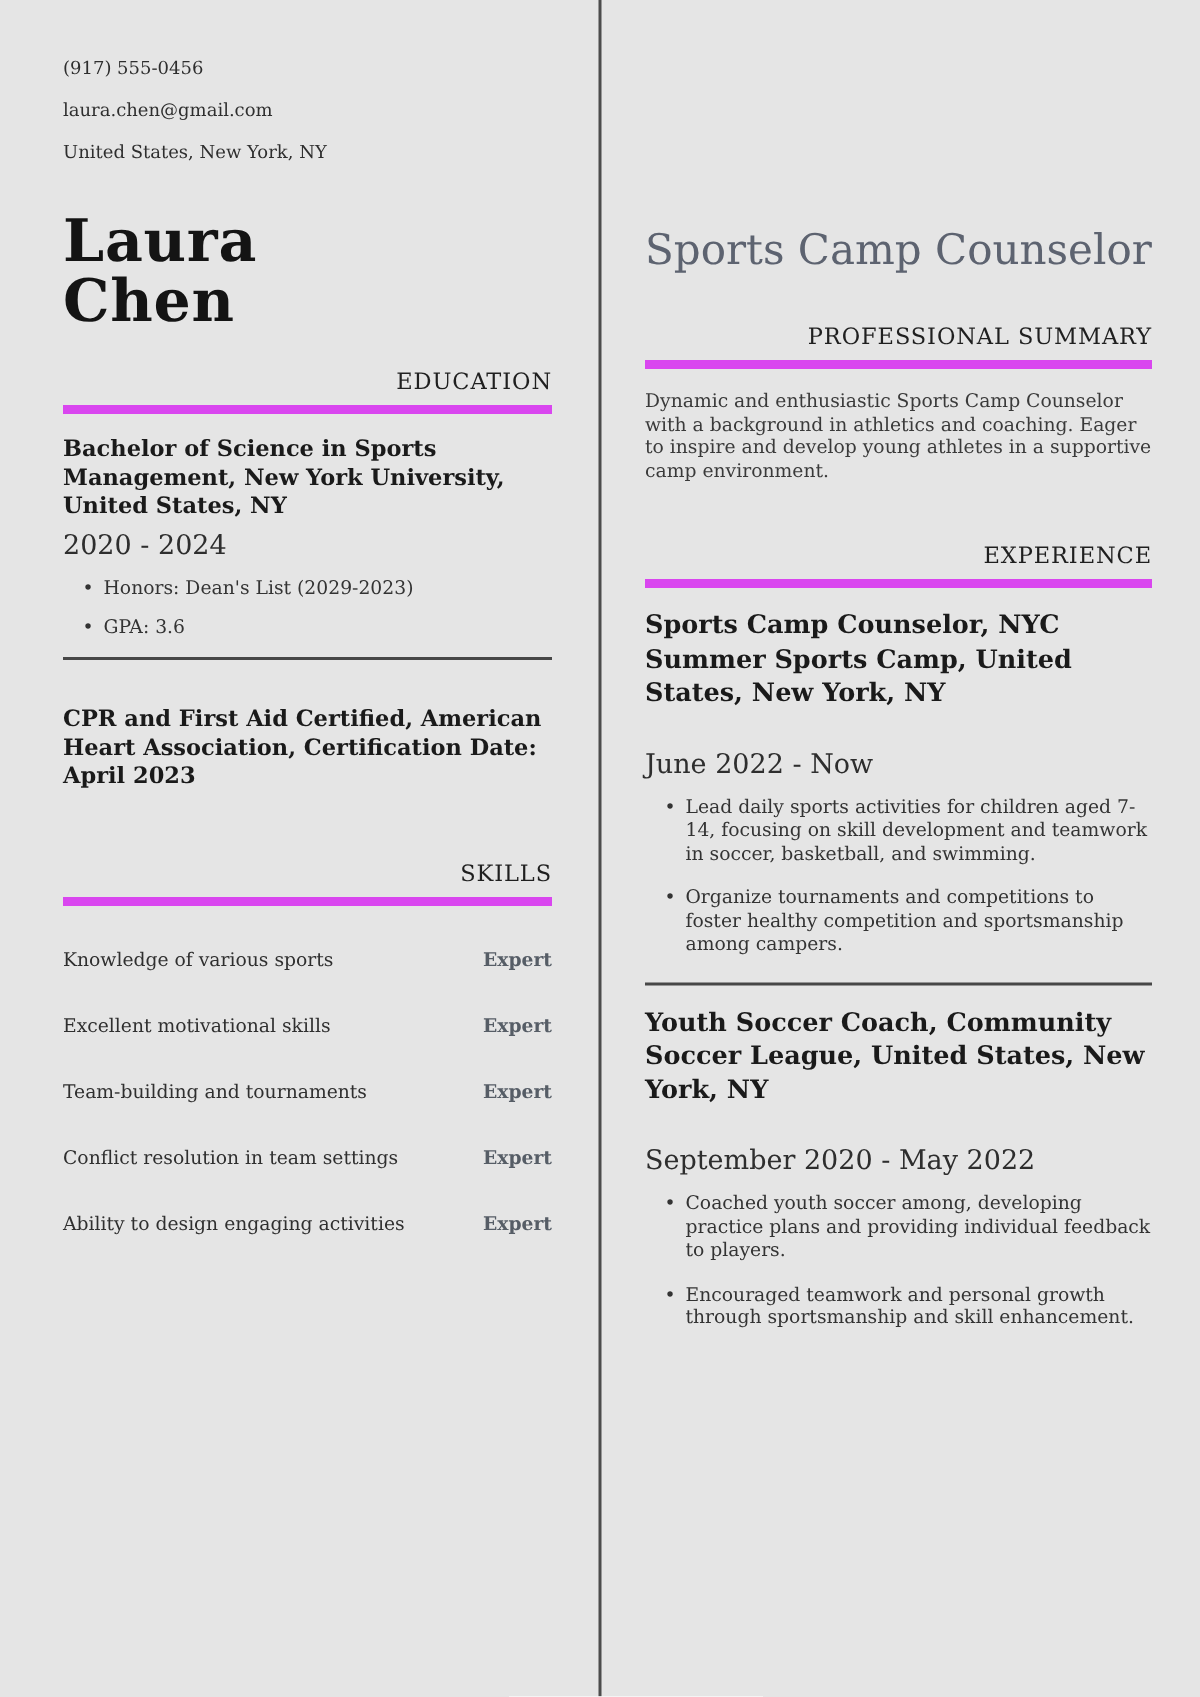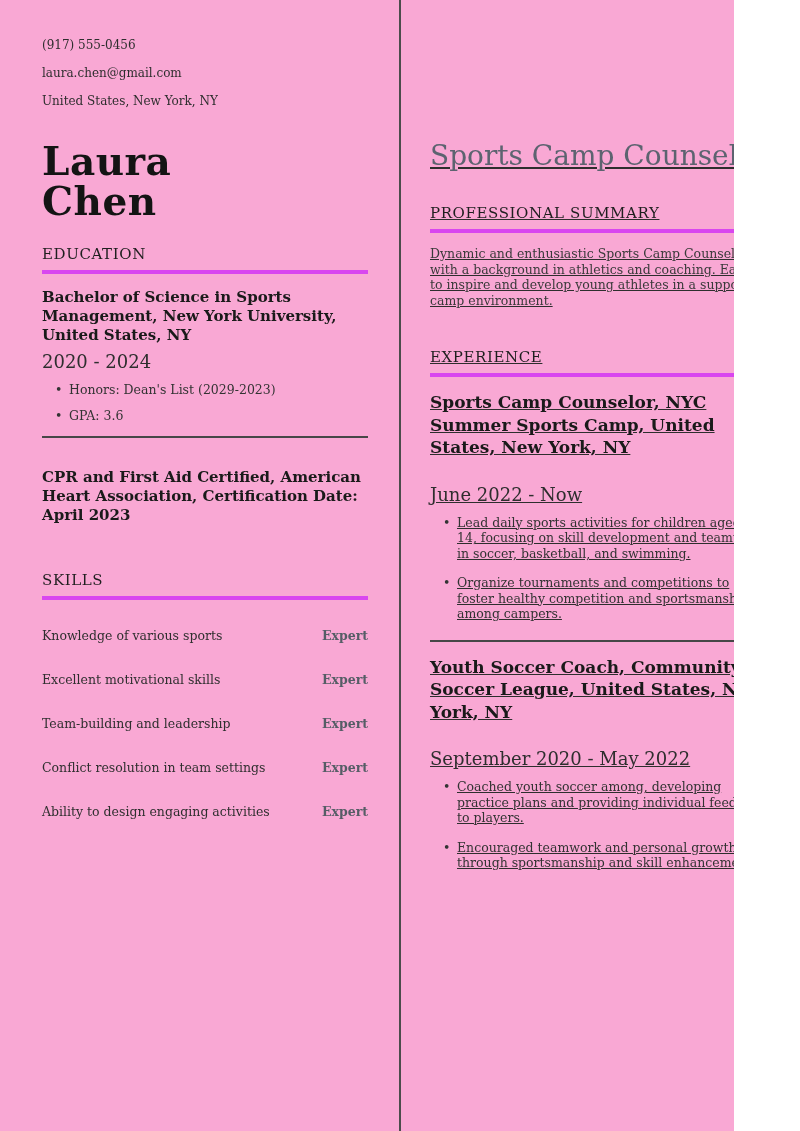--- a/index.html
+++ b/index.html
@@ -2,38 +2,38 @@
 <html><head>
 <meta charset="utf-8">
 <style>
   * { margin:0; padding:0; box-sizing:border-box; }
   html, body { background:#ffffff; }
   body {
     width:800px; height:1131px;
     font-family:"DejaVu Serif", "Liberation Serif", serif;
     color:#2e2e2e;
   }
-  .page { position:relative; width:734px; height:1131px; background:#f9a8d4; overflow:hidden; }
+  .page { position:relative; width:800px; height:1131px; background:#e5e5e5; overflow:hidden; }
   .divider { position:absolute; left:399px; top:0; width:2px; height:1131px; background:#4c4c4c; }
 
   .left-col  { position:absolute; left:42px;  top:0; width:326px; }
-  .right-col { position:absolute; left:430px; top:0; width:338px;text-decoration:underline; }
+  .right-col { position:absolute; left:430px; top:11px; width:338px; }
 
   
   .contact { margin-top:37px; }
   .contact-line { font-size:12px; line-height:16px; color:#2e2e2e; margin-bottom:12px; }
 
   
   .name { margin-top:32px; font-size:39px; font-weight:700; line-height:40px; color:#141414; letter-spacing:0.5px; }
   .name span { display:block; }
 
   
   .section-heading {
     font-size:15px; font-weight:400; letter-spacing:0.6px; color:#1f1f1f;
-    border-bottom:4px solid #d946ef; padding-bottom:7px;
+    border-bottom:6px solid #d946ef; padding-bottom:7px;text-align:right;
   }
   .mt-edu { margin-top:24px; }
   .mt-skills { margin-top:46px; }
   .mt-summary { margin-top:31px; }
   .mt-exp { margin-top:40px; }
 
   
   .entry-title { font-weight:700; color:#1a1a1a; }
   .degree { margin-top:14px; font-size:15px; line-height:19px; }
   .cert   { margin-top:30px; font-size:15px; line-height:19px; }
@@ -104,21 +104,21 @@
     <div class="skills-list">
       <div class="skill-row">
         <span class="skill-name">Knowledge of various sports</span>
         <span class="skill-level">Expert</span>
       </div>
       <div class="skill-row">
         <span class="skill-name">Excellent motivational skills</span>
         <span class="skill-level">Expert</span>
       </div>
       <div class="skill-row">
-        <span class="skill-name">Team-building and leadership</span>
+        <span class="skill-name">Team-building and tournaments</span>
         <span class="skill-level">Expert</span>
       </div>
       <div class="skill-row">
         <span class="skill-name">Conflict resolution in team settings</span>
         <span class="skill-level">Expert</span>
       </div>
       <div class="skill-row">
         <span class="skill-name">Ability to design engaging activities</span>
         <span class="skill-level">Expert</span>
       </div>

